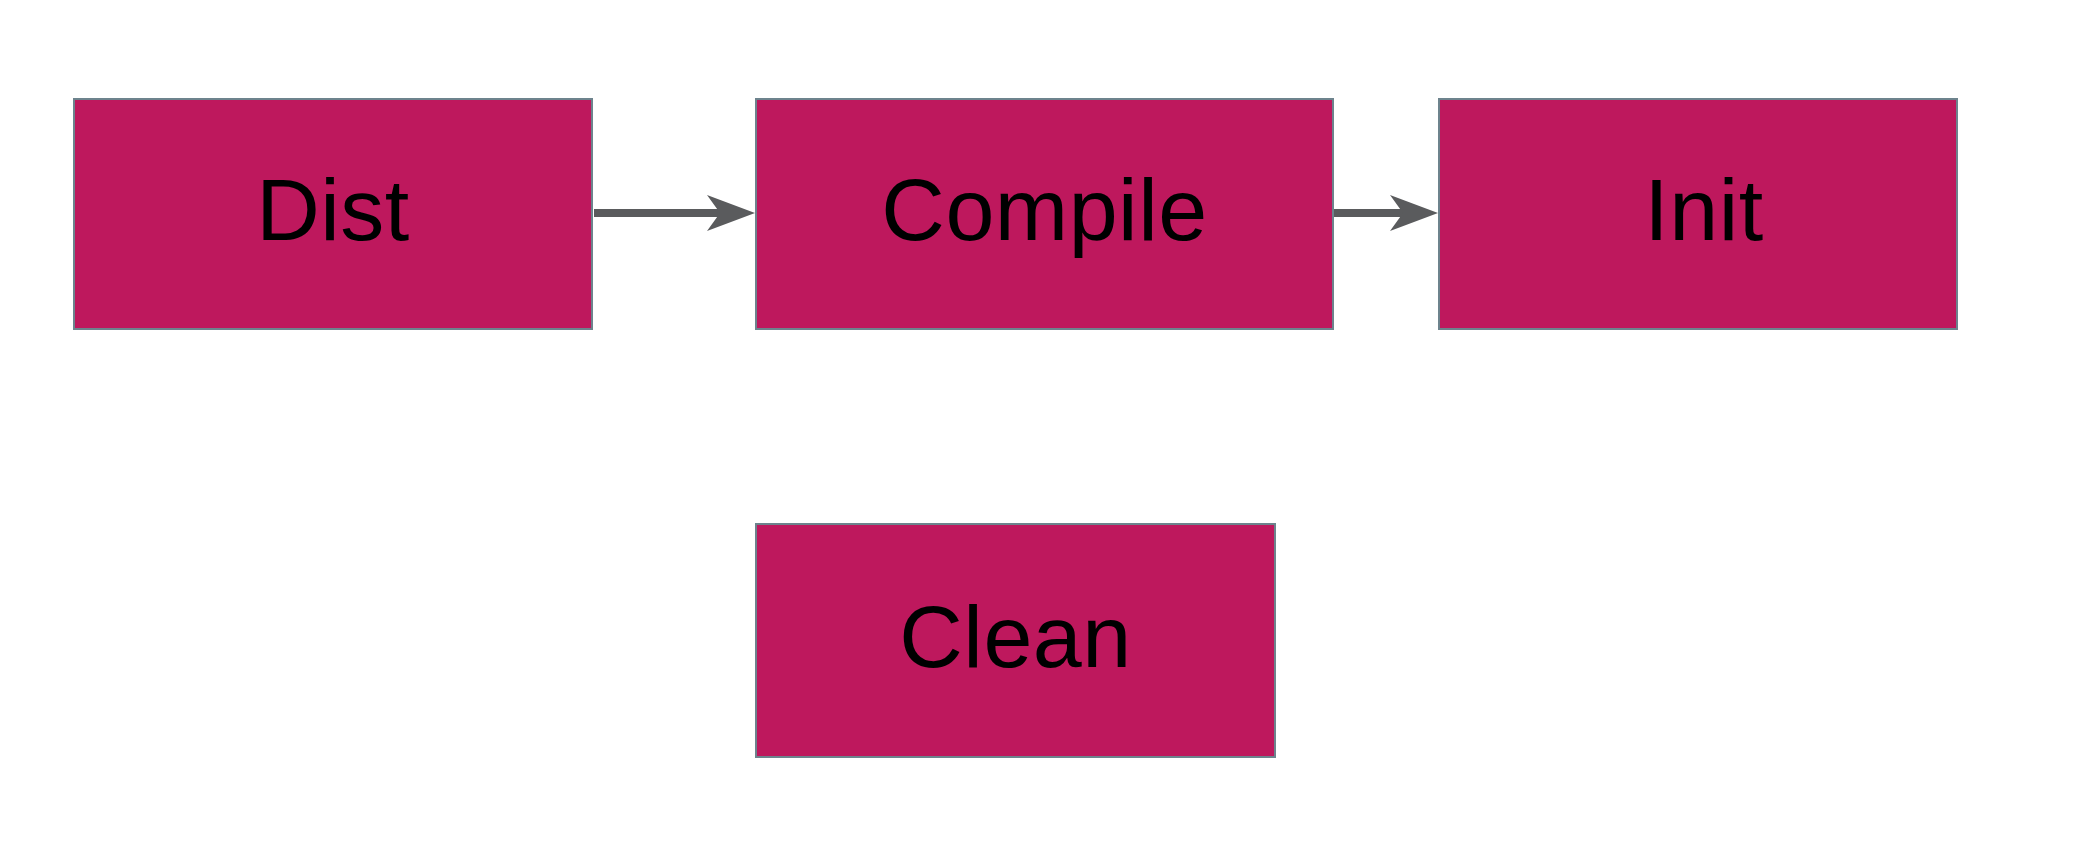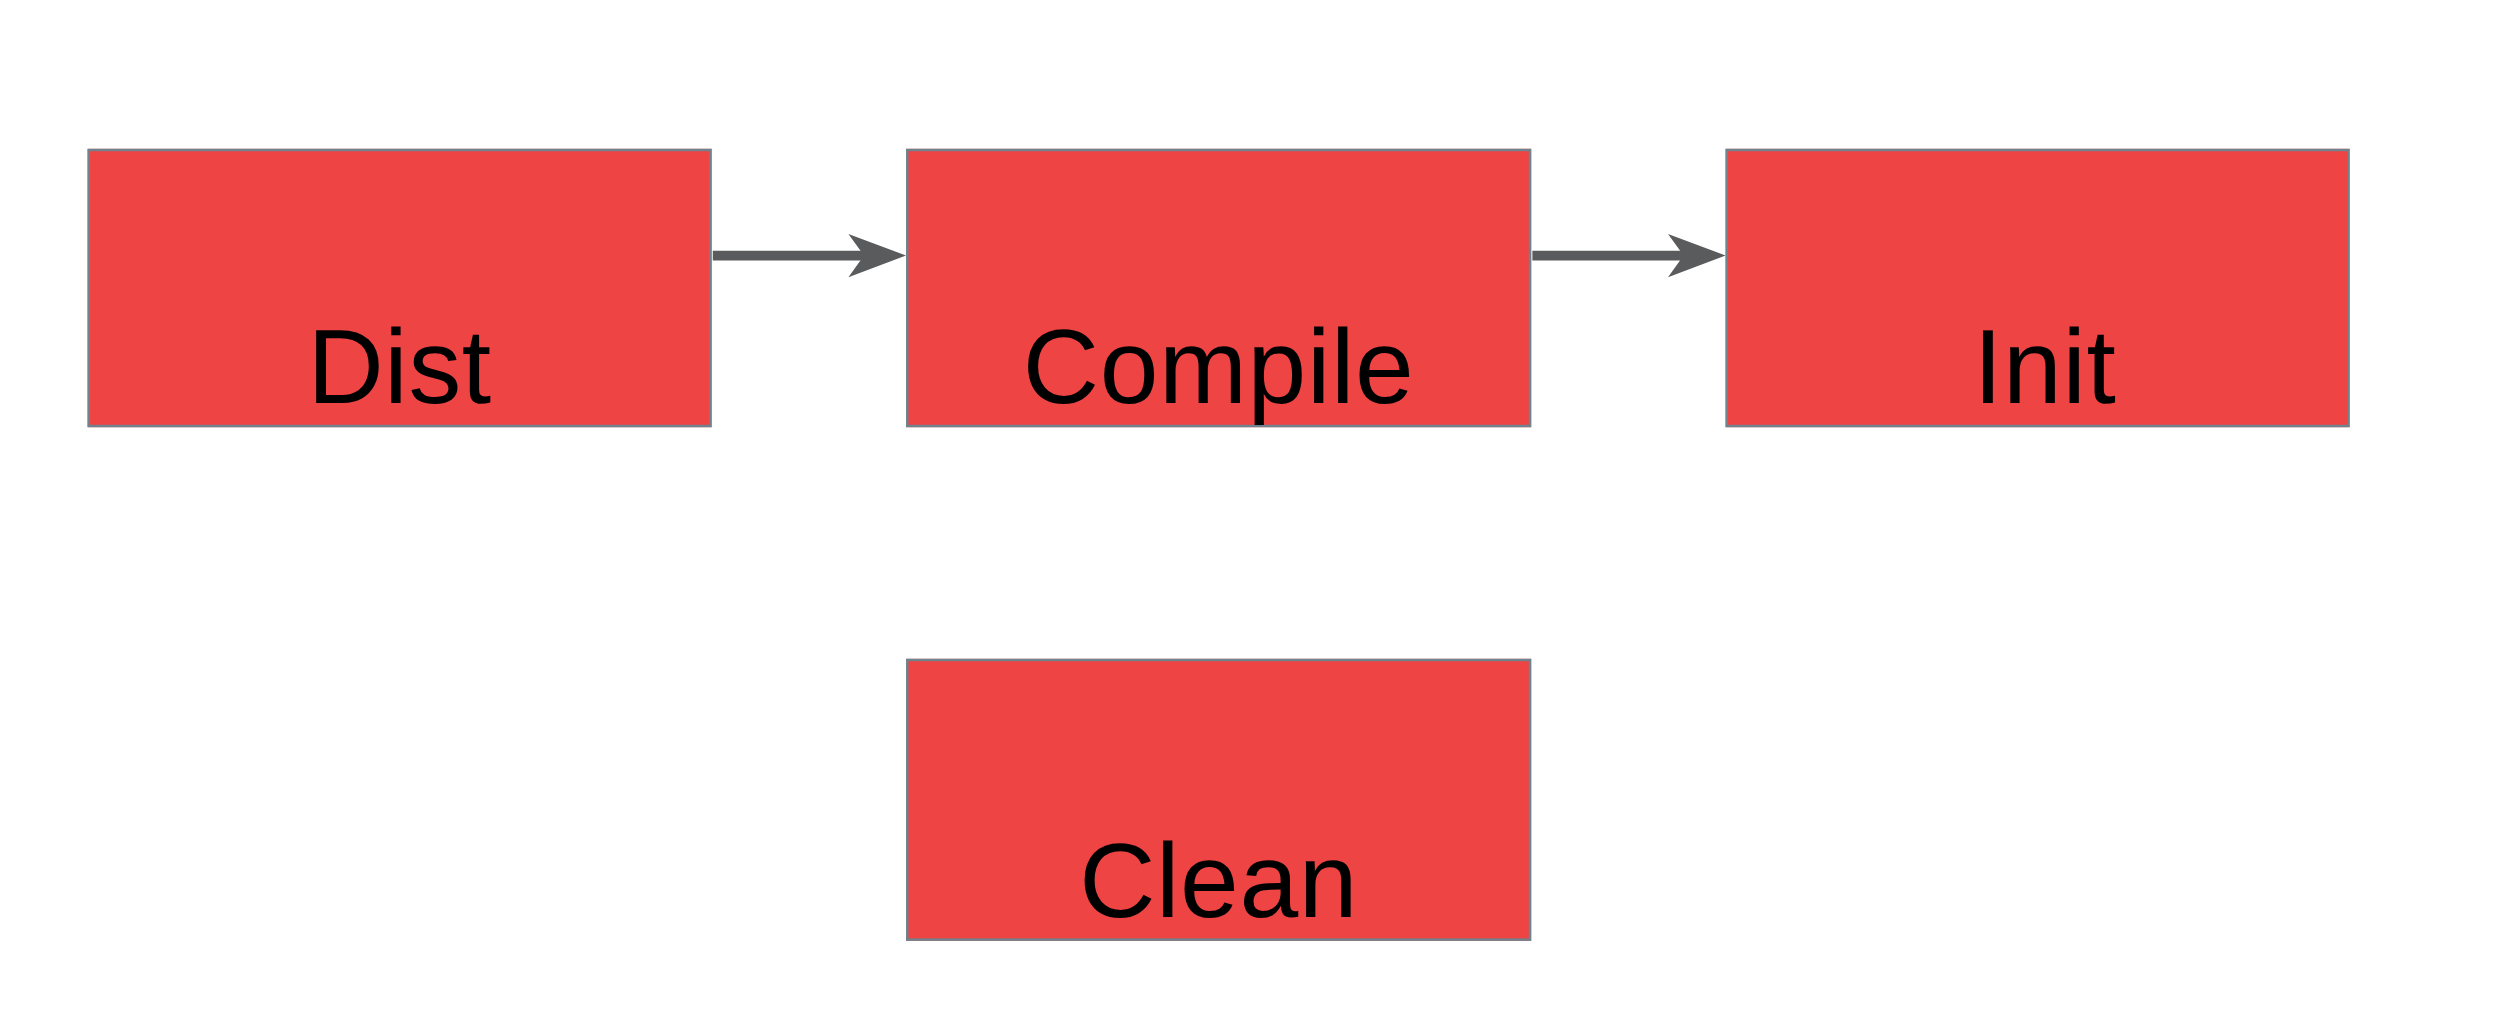--- a/index.html
+++ b/index.html
@@ -11,37 +11,36 @@
     position: relative;
     width: 2078px;
     height: 848px;
     background: #ffffff;
     overflow: hidden;
     font-family: "Liberation Sans", sans-serif;
   }
   .node {
     position: absolute;
     box-sizing: border-box;
-    background: #ef4444;
+    background: #be185d;
     border: 2px solid #6d838d;
     display: flex;
-    align-items: flex-end;
+    align-items: center;
     justify-content: center;
-    margin-top: 26px;
   }
   .node-label {
     font-size: 88px;
     line-height: 1;
     color: #000000;
     letter-spacing: 0.5px;
     white-space: nowrap;
     transform: translateY(-4px);
   }
   .node-dist    { left: 73px;   top: 98px;  width: 520px; height: 232px; }
-  .node-compile { left: 755px;  top: 98px;  width: 521px; height: 232px; }
+  .node-compile { left: 755px;  top: 98px;  width: 579px; height: 232px; }
   .node-init    { left: 1438px; top: 98px;  width: 520px; height: 232px; padding-left: 12px; }
   .node-clean   { left: 755px;  top: 523px; width: 521px; height: 235px; }
   .edges-layer {
     position: absolute;
     left: 0;
     top: 0;
     width: 2078px;
     height: 848px;
     pointer-events: none;
   }

